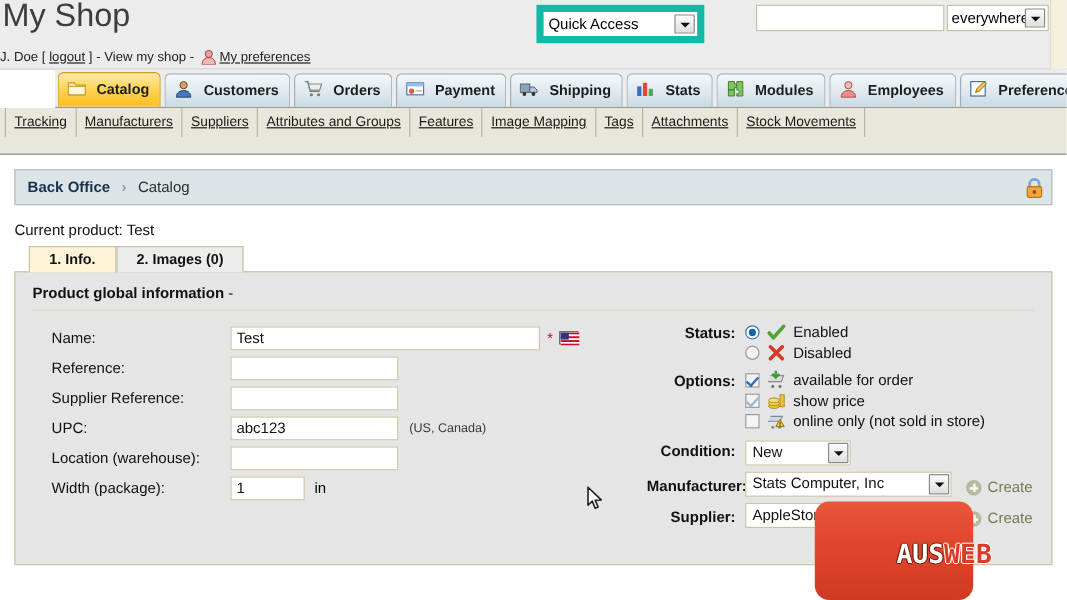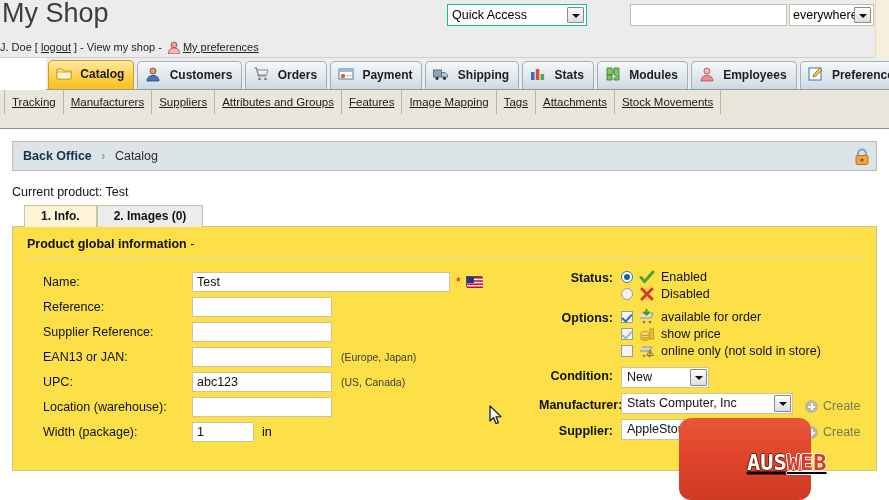--- a/index.html
+++ b/index.html
@@ -48,22 +48,22 @@
     width: 14px; height: 13px;
     vertical-align: -3px;
     margin: 0 2px;
   }
 
   .quick-access-wrap {
     position: absolute;
     left: 447px; top: 4px;
   }
   .qa-select {
-    width: 140px; height: 22px;
-    border: 1px solid #14b8a6;
+    width: 140px; height: 32px;
+    border: 6px solid #14b8a6;
     background: #ffffff;
     font-size: 12.5px;
     font-family: "Liberation Sans", sans-serif;
     padding: 1px 24px 1px 4px;
     line-height: 19px;
     position: relative;
     color: #000;
     white-space: nowrap;
     overflow: hidden;
   }
@@ -226,21 +226,21 @@
   }
   .ptab.active {
     background: #fdf4d8;
     border-color: #cdc49f;
   }
 
   .panel {
     position: relative;
     margin-top: -1px;
     border: 1px solid #cdc49f;
-    background: #fde047;
+    background: #e5e5e5;
     height: 245px;
     padding: 10px 14px 0 14px;
     overflow: hidden;
   }
   .panel-title {
     font-size: 12.5px;
     font-weight: bold;
     color: #111;
     padding-bottom: 7px;
   }
@@ -421,21 +421,20 @@
   .wm-text {
     position: absolute;
     left: 747px; top: 451px;
     z-index: 51;
     font-family: "DejaVu Sans Mono", monospace;
     font-size: 22px;
     font-weight: bold;
     letter-spacing: 0px;
     line-height: 24px;
     white-space: nowrap;
-    text-decoration: underline;
   }
   .wm-aus {
     color: #ffffff;
     text-shadow: -1px 0 #6b2012, 1px 0 #6b2012, 0 -1px #6b2012, 0 1px #6b2012;
   }
   .wm-web {
     color: #d93b24;
     text-shadow: -1px 0 #ffffff, 1px 0 #ffffff, 0 -1px #ffffff, 0 1px #ffffff;
   }
   .bottom-bar {
@@ -624,25 +623,20 @@
           <div class="fld">
             <span class="lbl">Reference:</span>
             <input class="txt w-mid" type="text" value="" style="">
           </div>
 
           <div class="fld">
             <span class="lbl">Supplier Reference:</span>
             <input class="txt w-mid" type="text" value="" style="">
           </div>
 
-          <div class="fld">
-            <span class="lbl">EAN13 or JAN:</span>
-            <input class="txt w-mid" type="text" value="" style="">
-            <span class="hint">(Europe, Japan)</span>
-          </div>
 
           <div class="fld">
             <span class="lbl">UPC:</span>
             <input class="txt w-mid" type="text" value="abc123" style="">
             <span class="hint">(US, Canada)</span>
           </div>
 
           <div class="fld">
             <span class="lbl">Location (warehouse):</span>
             <input class="txt w-mid" type="text" value="" style="">

